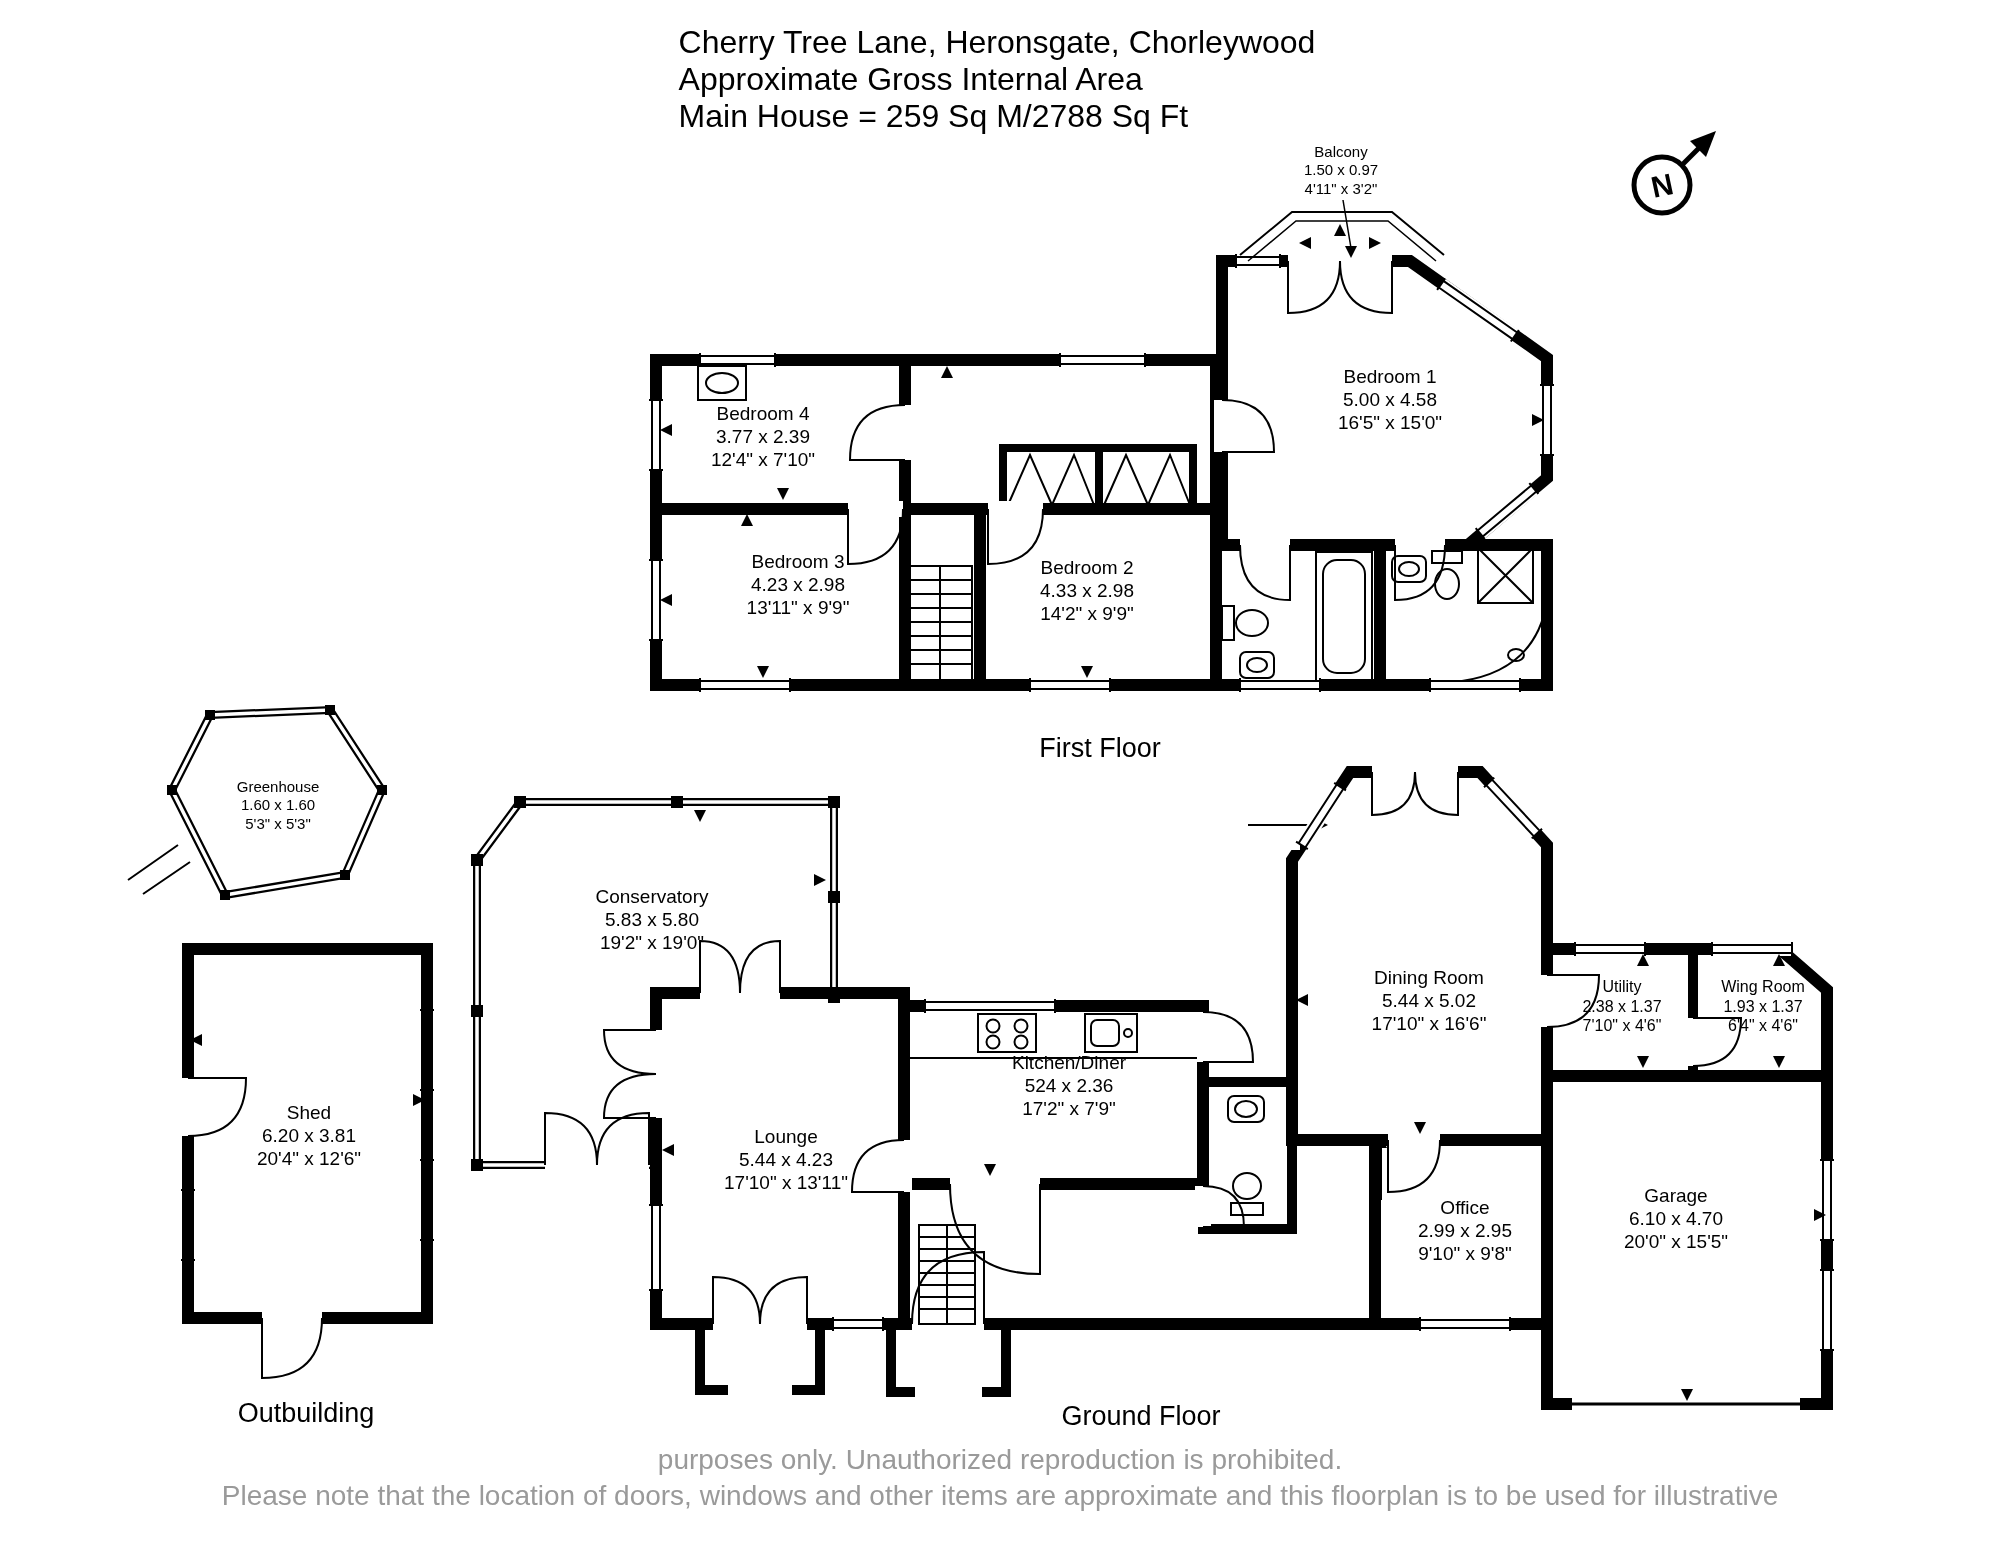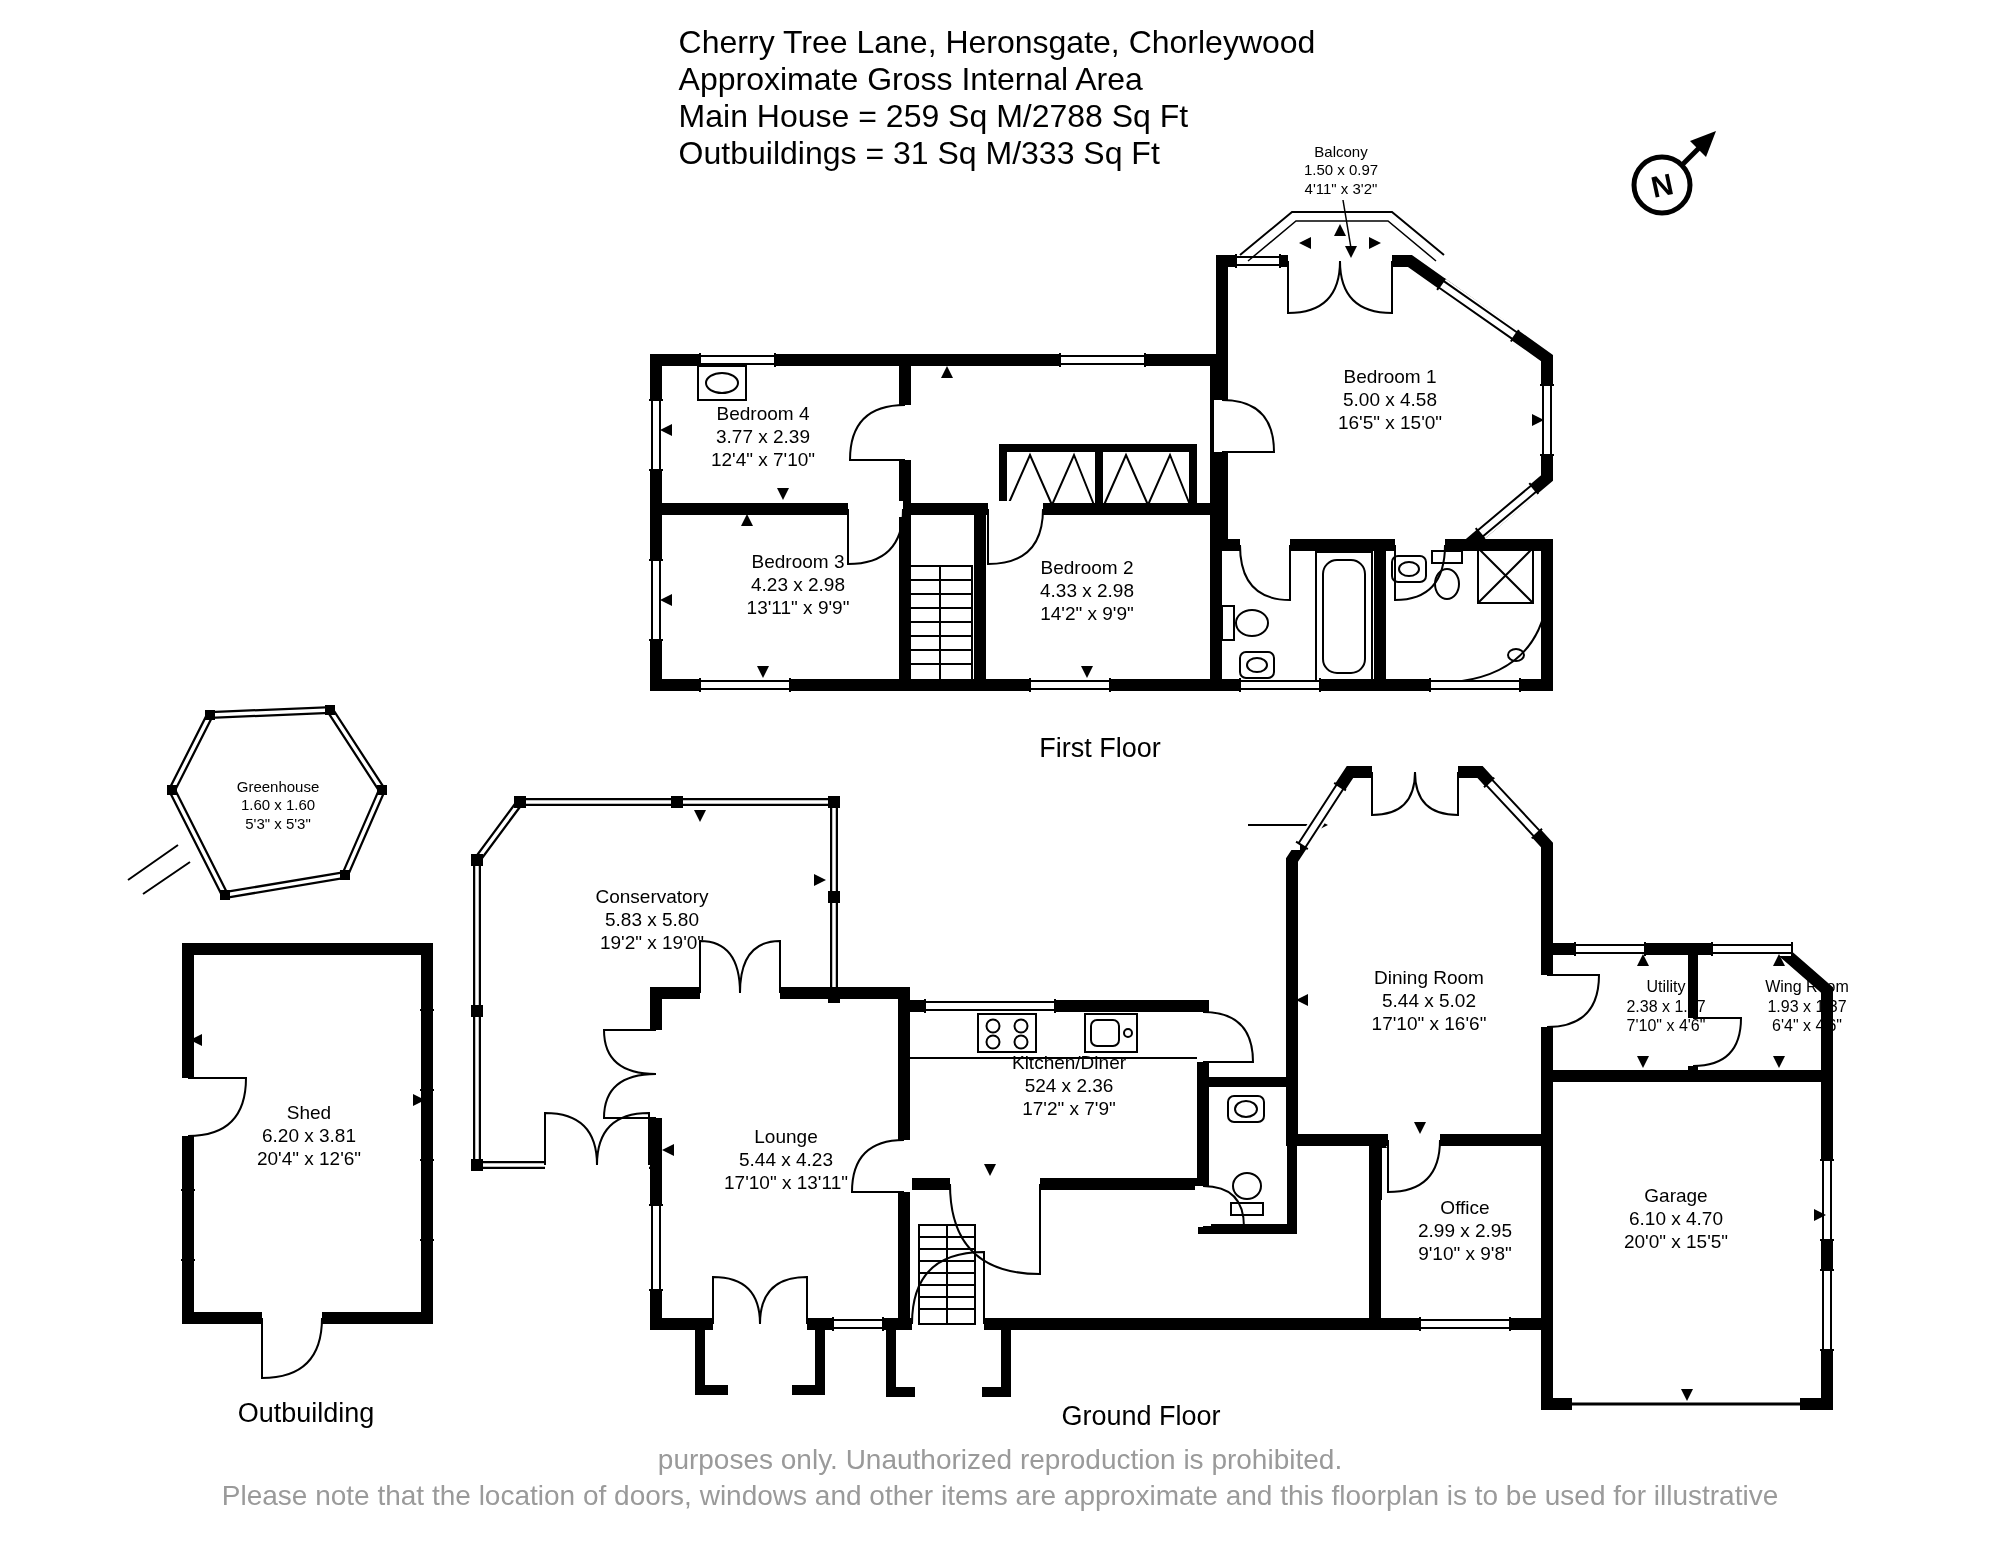--- a/index.html
+++ b/index.html
@@ -15,21 +15,21 @@
   .t3{stroke:#000;stroke-width:3;fill:none;}
   .gap{fill:#ffffff;stroke:none;}
   .glz{stroke:#000;stroke-width:8;fill:none;}
   .glzi{stroke:#fff;stroke-width:3.5;fill:none;}
   .blk{fill:#000;stroke:none;}
   .ntext{font:bold 30px "Liberation Sans",sans-serif;text-anchor:middle;fill:#000;}
   
   .lbl{position:absolute;transform:translate(-50%,-50%);text-align:center;
        font-size:19px;line-height:1.22;display:flex;flex-direction:column;white-space:nowrap;}
   .lbl.sm{font-size:15px;}
-  .lbl.sm2{font-size:16px;margin-left:44px;}
+  .lbl.sm2{font-size:16px;}
   .sec{position:absolute;transform:translate(-50%,-50%);font-weight:normal;font-size:27px;white-space:nowrap;}
   .title{position:absolute;left:997px;top:24px;transform:translateX(-50%);text-align:left;
          font-size:32px;line-height:37px;white-space:nowrap;}
   .disc{position:absolute;left:1000px;top:1442px;transform:translateX(-50%);width:1620px;
         text-align:center;font-size:28px;line-height:36px;color:#9a9a9a;}
 </style>
 </head>
 <body>
 
 <div class="canvas">
@@ -372,21 +372,20 @@
     <text class="ntext" x="1662" y="196" transform="rotate(-12 1662 185)">N</text>
     <line x1="1683" y1="164" x2="1704" y2="143" style="stroke:#000;stroke-width:5"></line>
     <polygon class="blk" points="1716,131 1690,141 1706,157"></polygon>
   </g>
 </svg>
 
 <div class="title">
   <div>Cherry Tree Lane, Heronsgate, Chorleywood</div>
   <div>Approximate Gross Internal Area</div>
   <div>Main House = 259 Sq M/2788 Sq Ft</div>
-  <div>Outbuildings = 31 Sq M/333 Sq Ft</div>
 </div>
 
 <div class="lbl sm" style="left:1341px;top:170px">
   <span>Balcony</span>
       <span>1.50 x 0.97</span>
       <span>4'11" x 3'2"</span>
 </div>
 <div class="lbl" style="left:1390px;top:400px">
   <span>Bedroom 1</span>
       <span>5.00 x 4.58</span>

